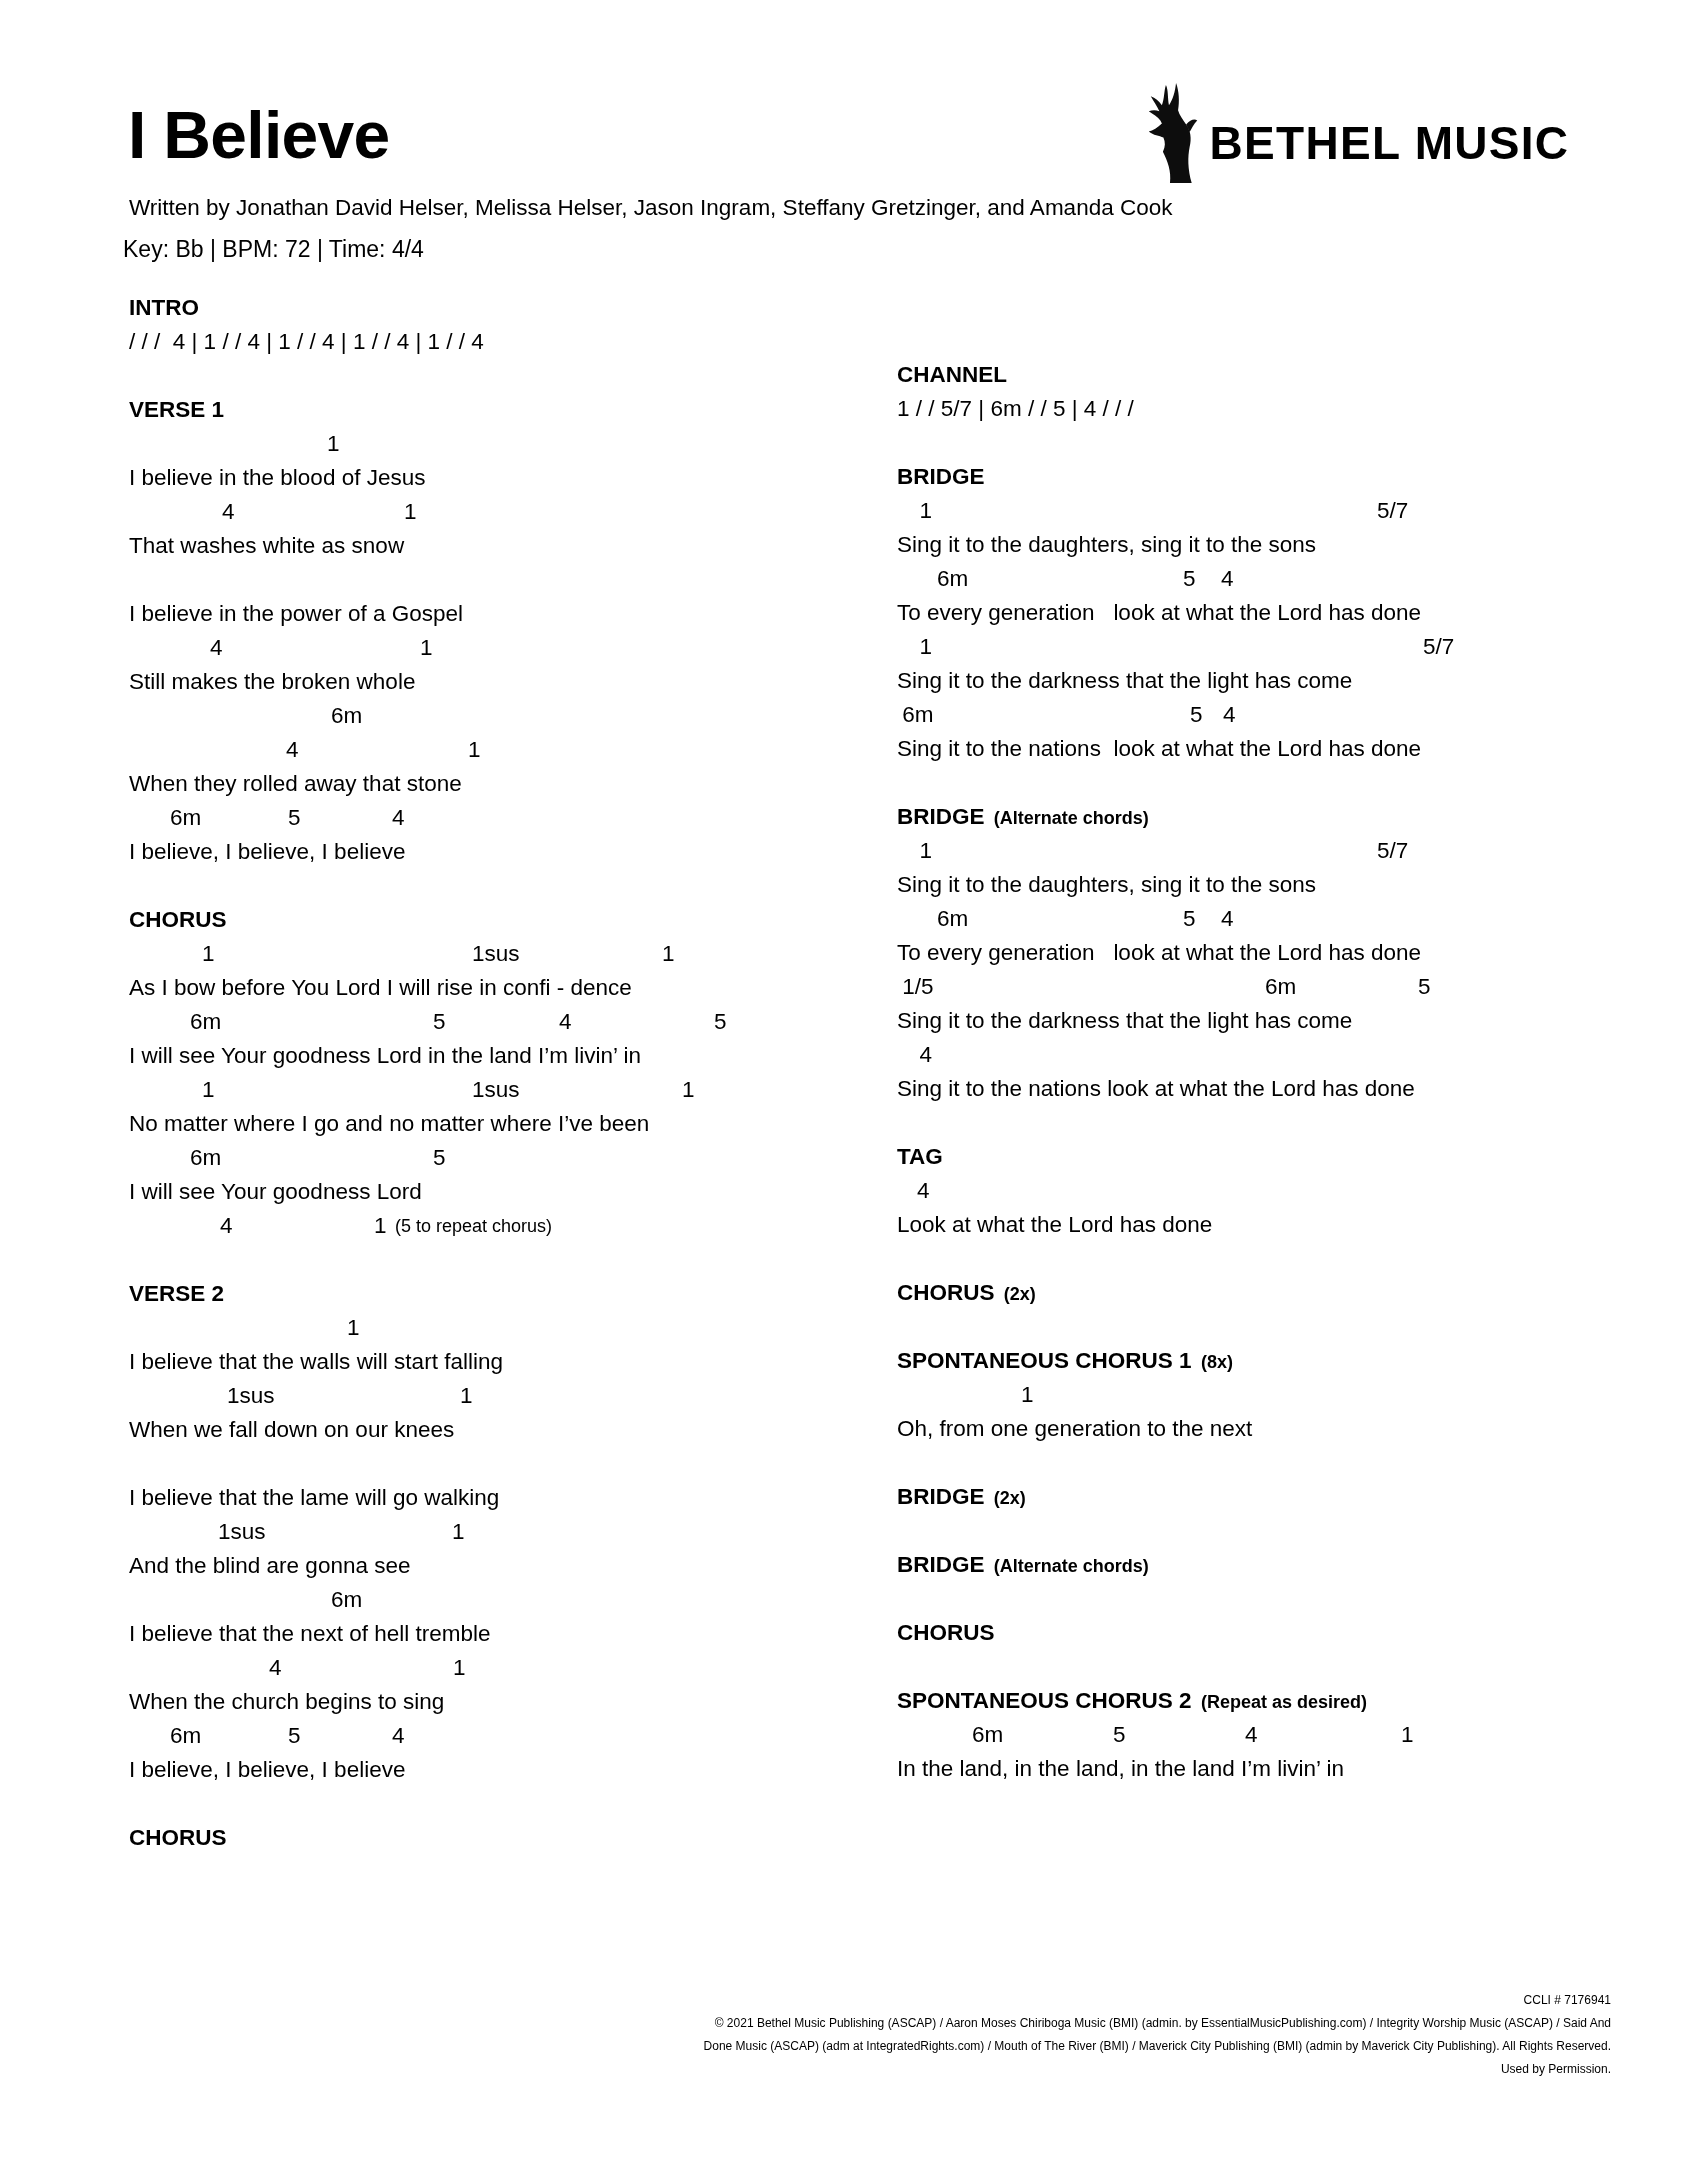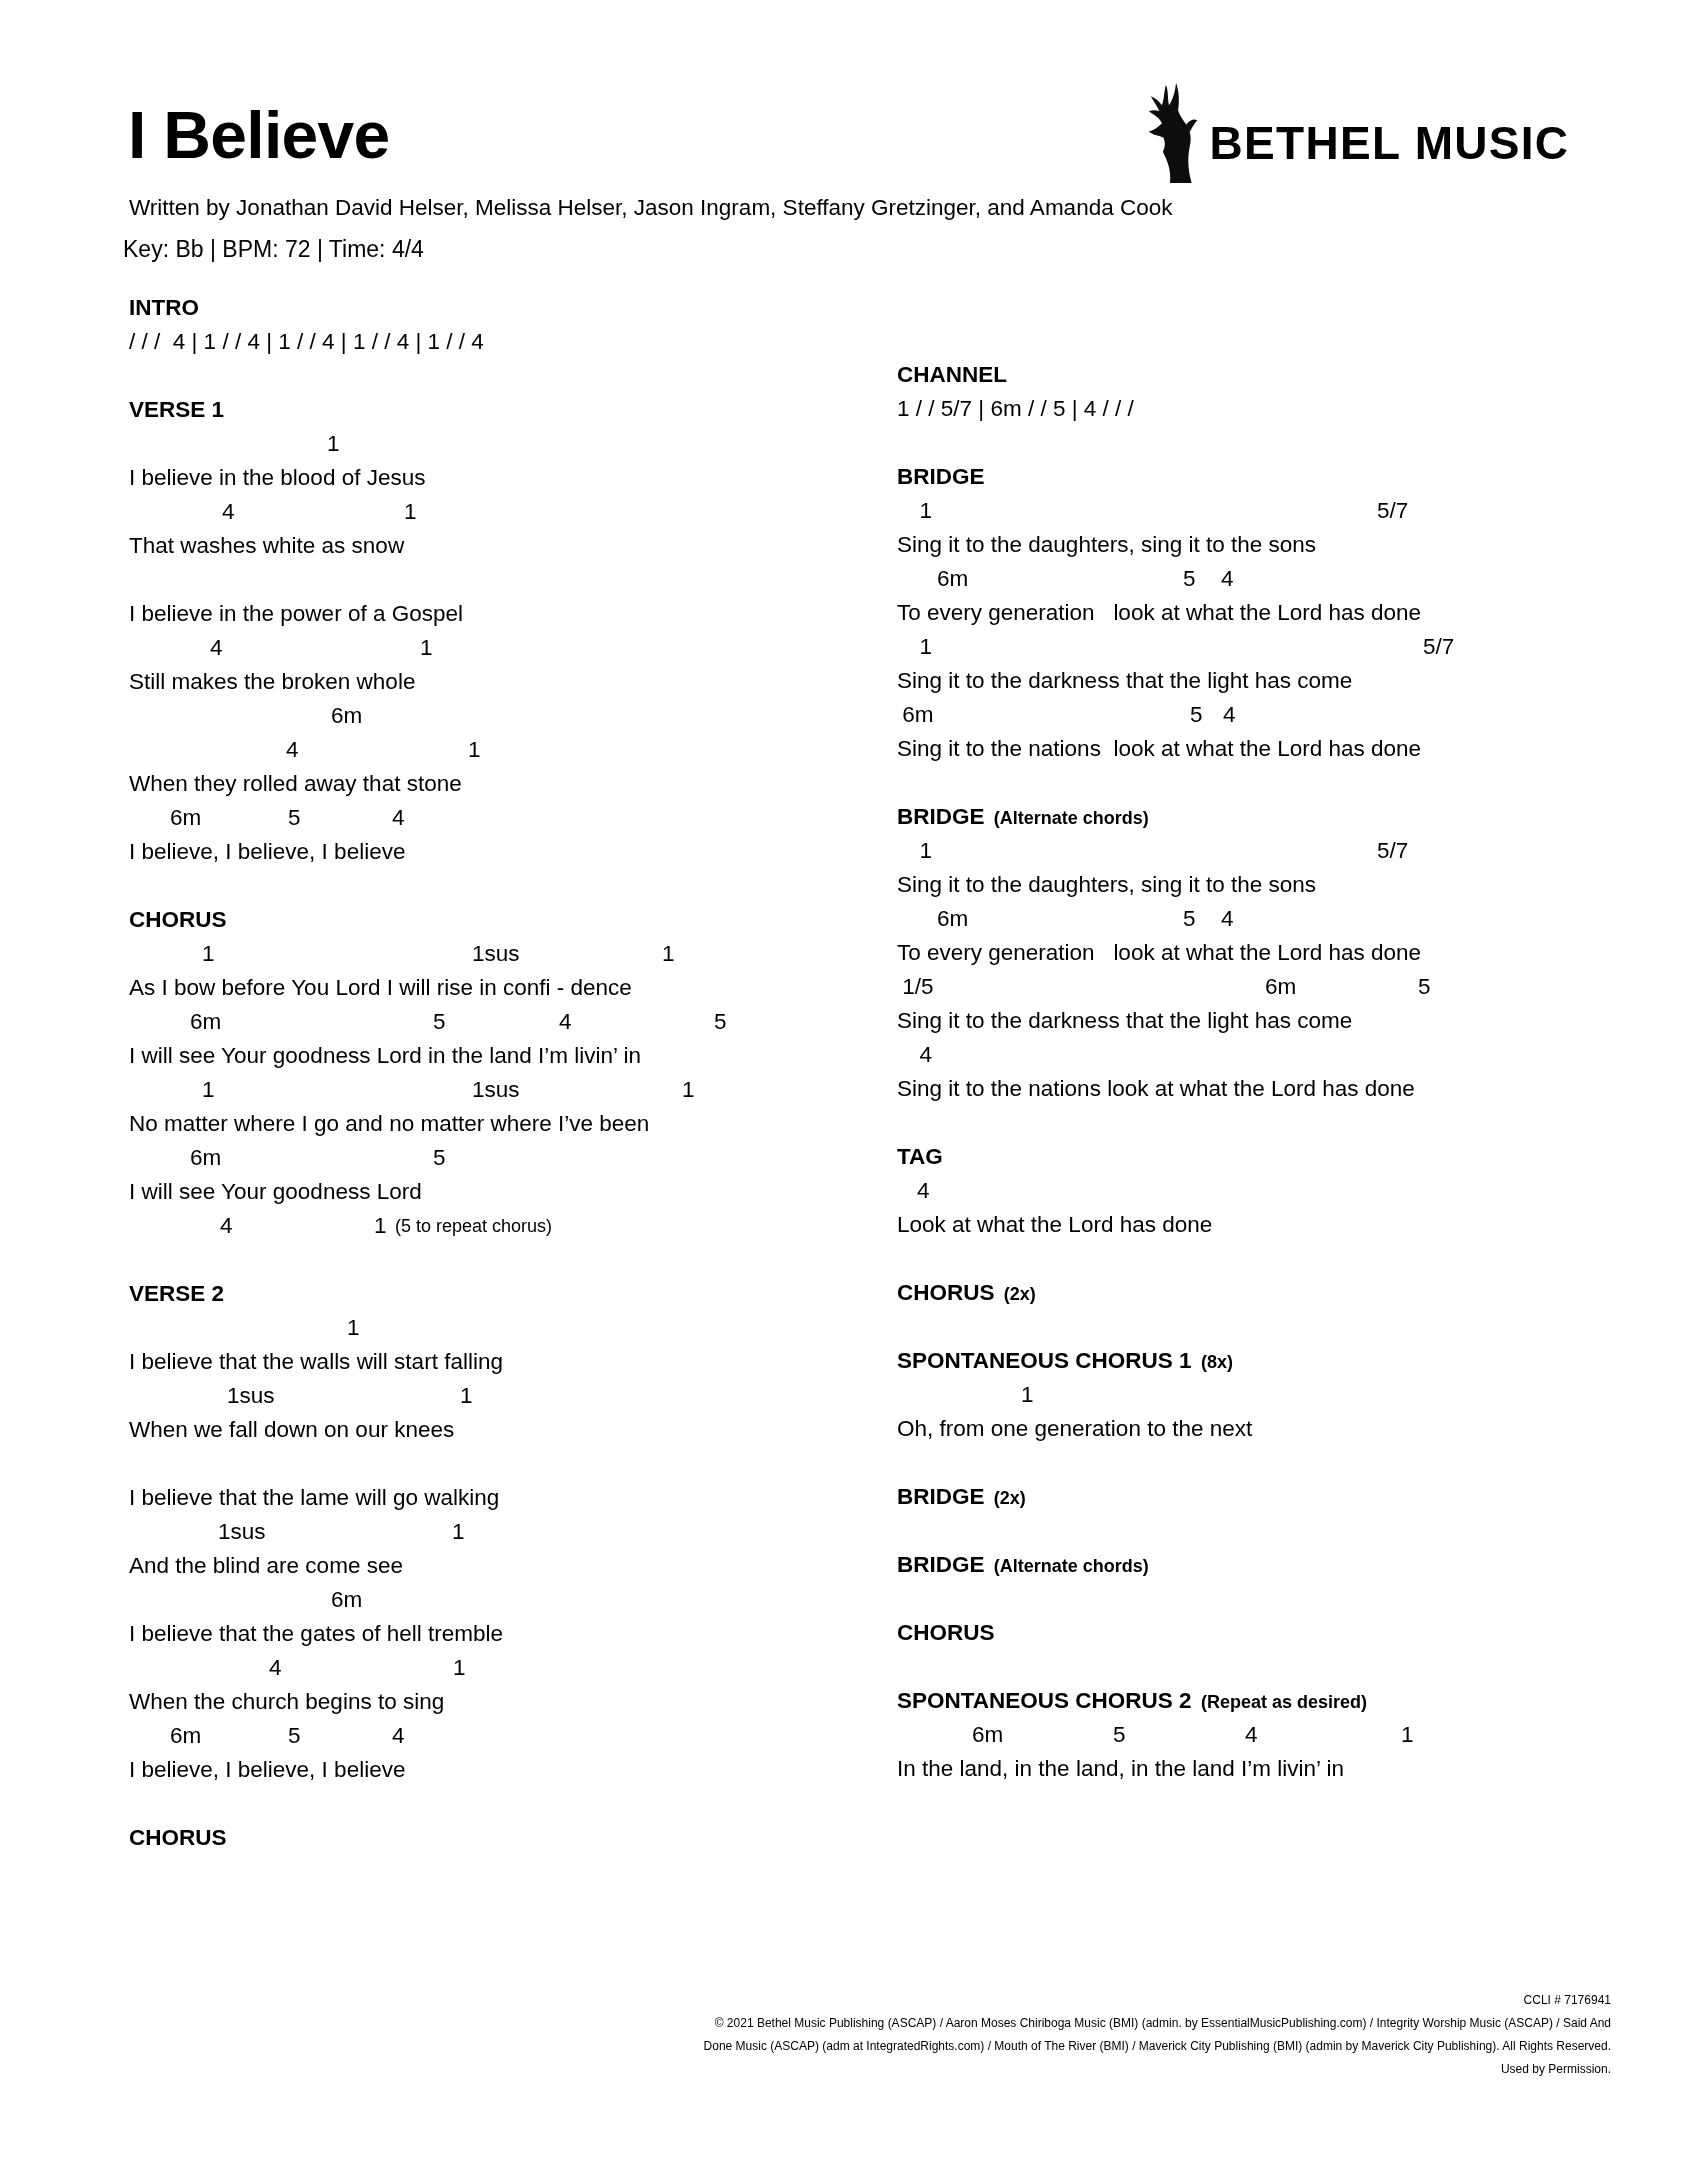--- a/index.html
+++ b/index.html
@@ -99,23 +99,23 @@
         </section>
         <section>
           <div class="line heading"><span>VERSE 2</span></div>
           <div class="line chord-line"><span class="chord" style="left: 218px;">1</span></div>
           <div class="line lyric">I believe that the walls will start falling</div>
           <div class="line chord-line"><span class="chord" style="left: 98px;">1sus</span><span class="chord" style="left: 331px;">1</span></div>
           <div class="line lyric">When we fall down on our knees</div>
           <div class="line gap"></div>
           <div class="line lyric">I believe that the lame will go walking</div>
           <div class="line chord-line"><span class="chord" style="left: 89px;">1sus</span><span class="chord" style="left: 323px;">1</span></div>
-          <div class="line lyric">And the blind are come see</div>
+          <div class="line lyric">And the blind are gonna see</div>
           <div class="line chord-line"><span class="chord" style="left: 202px;">6m</span></div>
-          <div class="line lyric">I believe that the gates of hell tremble</div>
+          <div class="line lyric">I believe that the next of hell tremble</div>
           <div class="line chord-line"><span class="chord" style="left: 140px;">4</span><span class="chord" style="left: 324px;">1</span></div>
           <div class="line lyric">When the church begins to sing</div>
           <div class="line chord-line"><span class="chord" style="left: 41px;">6m</span><span class="chord" style="left: 159px;">5</span><span class="chord" style="left: 263px;">4</span></div>
           <div class="line lyric">I believe, I believe, I believe</div>
         </section>
         <section>
           <div class="line heading"><span>CHORUS</span></div>
         </section>
       </div>
     <div class="col col-right" id="col-right">

